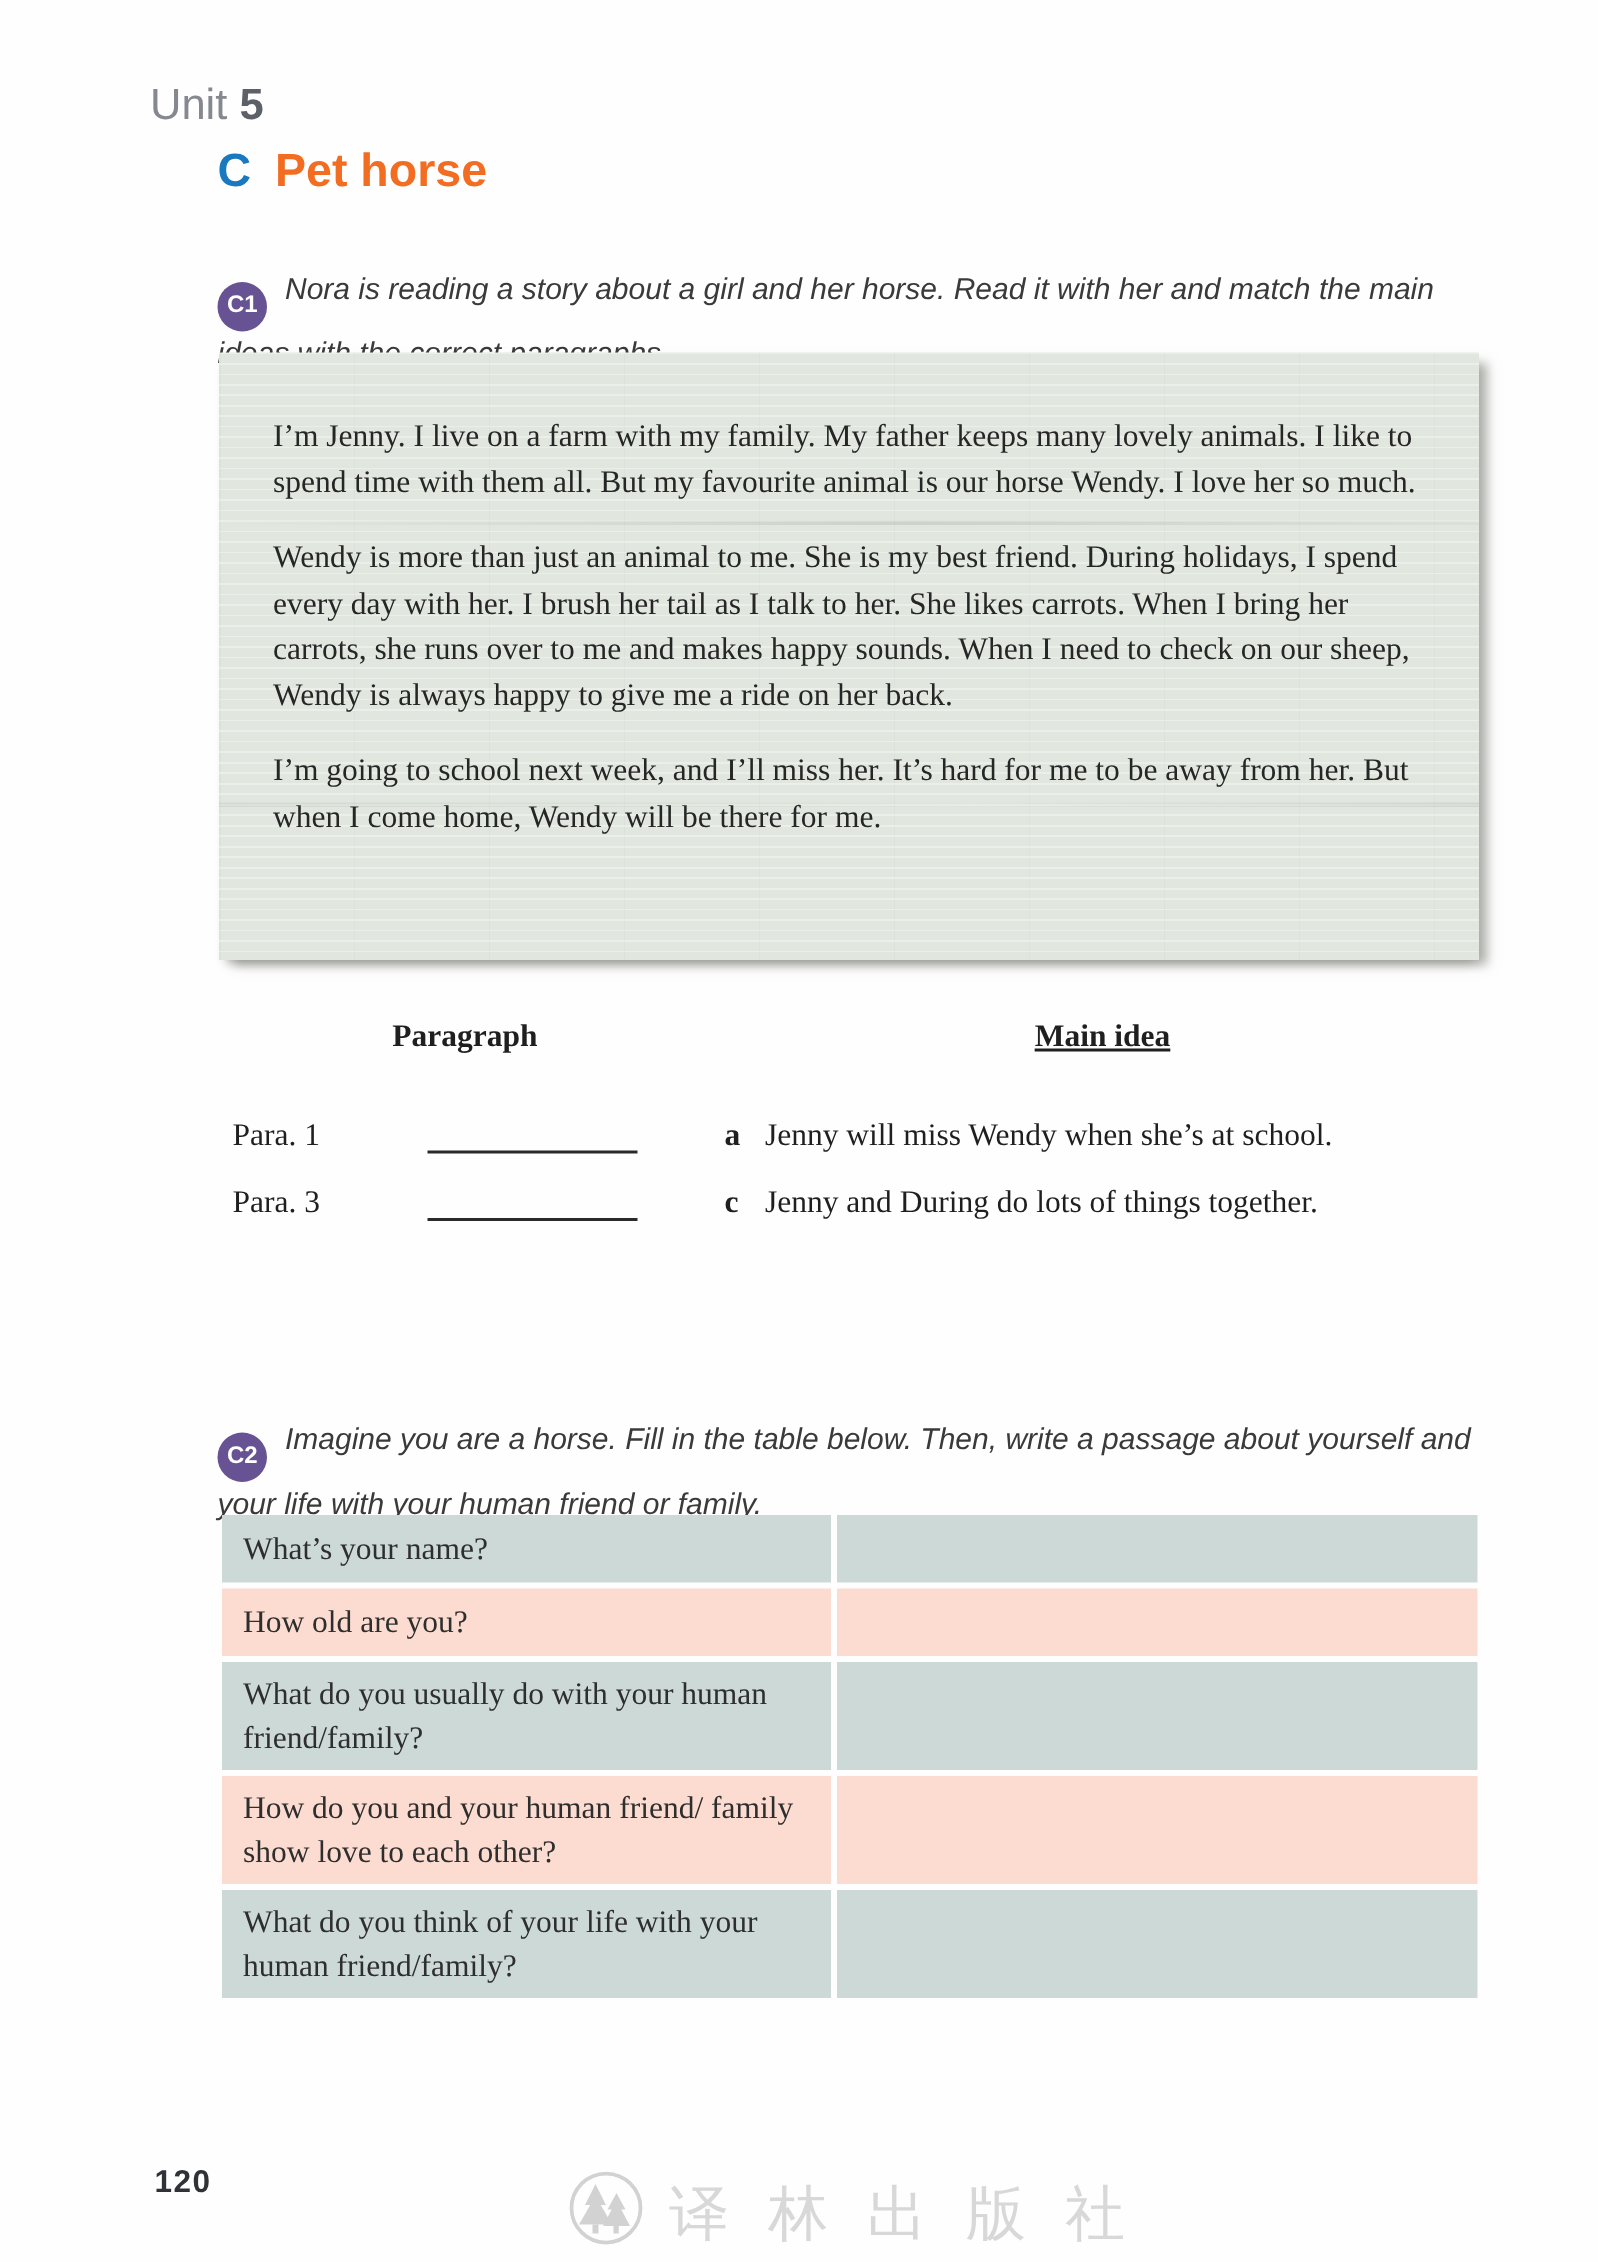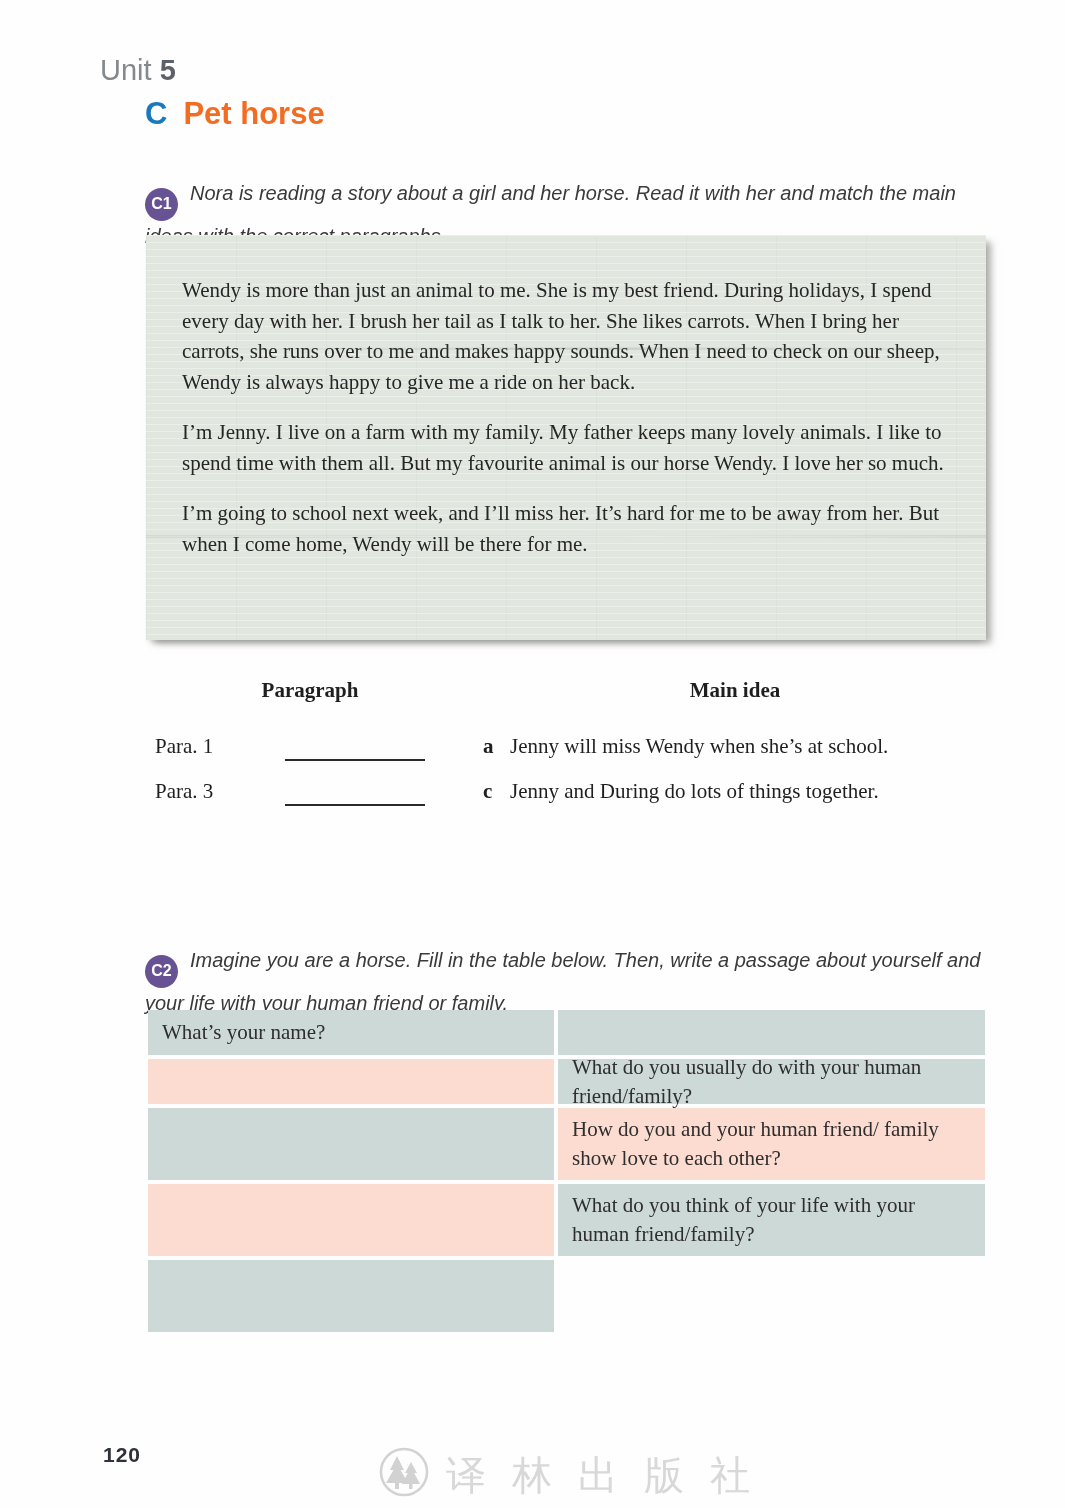--- a/index.html
+++ b/index.html
@@ -59,22 +59,22 @@
   }
   .story-note::after{ 
     content:"";position:absolute;left:0;top:300px;width:100%;height:3px;
     background:linear-gradient(90deg,rgba(110,120,110,0.12) 0%,rgba(110,120,110,0.02) 60%,rgba(110,120,110,0.15) 100%);
   }
   .story-note p{margin:0 0 20px 0;max-width:772px;}
   
   .matching{position:absolute;left:145px;top:678px;width:860px;font-family:"Liberation Serif",serif;font-size:21px;color:#1f1f1f;}
   .match-headers{position:relative;height:46px;font-weight:bold;font-size:21px;}
   .hdr-paragraph{position:absolute;left:90px;width:150px;text-align:center;}
-  .hdr-mainidea{position:absolute;left:510px;width:160px;text-align:center;}
-  .match-row{display:flex;align-items:center;height:45px;}
+  .hdr-mainidea{position:absolute;left:510px;width:160px;text-align:center;text-decoration:underline;}
+  .match-row{display:flex;align-items:flex-end;height:45px;}
   .para-label{margin-left:10px;width:130px;}
   .para-blank{width:140px;border-bottom:2px solid #2a2a2a;height:26px;}
   .idea-letter{font-weight:bold;margin-left:58px;width:13px;}
   .idea-text{margin-left:14px;}
   
   .qa-table{
     position:absolute;left:148px;top:1010px;width:837px;
     display:grid;grid-template-columns:406px 1fr;
     grid-template-rows:45px 45px 72px 72px 72px;
     gap:4px;
@@ -105,22 +105,22 @@
 
 <div class="section-title">
   <span class="section-letter">C</span><span class="section-name">Pet horse</span>
 </div>
 
 <p class="instruction instr-c1">
   <span class="badge">C1</span><span>Nora is reading a story about a girl and her horse. Read it with her and match the main ideas with the correct paragraphs.</span>
 </p>
 
 <div class="story-note">
+  <p>I’m Jenny. I live on a farm with my family. My father keeps many lovely animals. I like to spend time with them all. But my favourite animal is our horse Wendy. I love her so much.</p>
   <p>Wendy is more than just an animal to me. She is my best friend. During holidays, I spend every day with her. I brush her tail as I talk to her. She likes carrots. When I bring her carrots, she runs over to me and makes happy sounds. When I need to check on our sheep, Wendy is always happy to give me a ride on her back.</p>
-  <p>I’m Jenny. I live on a farm with my family. My father keeps many lovely animals. I like to spend time with them all. But my favourite animal is our horse Wendy. I love her so much.</p>
   <p>I’m going to school next week, and I’ll miss her. It’s hard for me to be away from her. But when I come home, Wendy will be there for me.</p>
 </div>
 
 <div class="matching">
   <div class="match-headers">
     <span class="hdr-paragraph">Paragraph</span>
     <span class="hdr-mainidea">Main idea</span>
   </div>
 
   <div class="match-row">
@@ -140,20 +140,21 @@
 </div>
 
 <p class="instruction instr-c2">
   <span class="badge">C2</span><span>Imagine you are a horse. Fill in the table below. Then, write a passage about yourself and your life with your human friend or family.</span>
 </p>
 
 <div class="qa-table">
   <div class="qa-cell row-teal">What’s your name?</div>
   <div class="qa-cell row-teal"></div>
 
+  <div class="qa-cell row-pink">How old are you?</div>
   <div class="qa-cell row-pink"></div>
 
   <div class="qa-cell row-teal">What do you usually do with your human friend/family?</div>
   <div class="qa-cell row-teal"></div>
 
   <div class="qa-cell row-pink">How do you and your human friend/ family show love to each other?</div>
   <div class="qa-cell row-pink"></div>
 
   <div class="qa-cell row-teal">What do you think of your life with your human friend/family?</div>
   <div class="qa-cell row-teal"></div>

